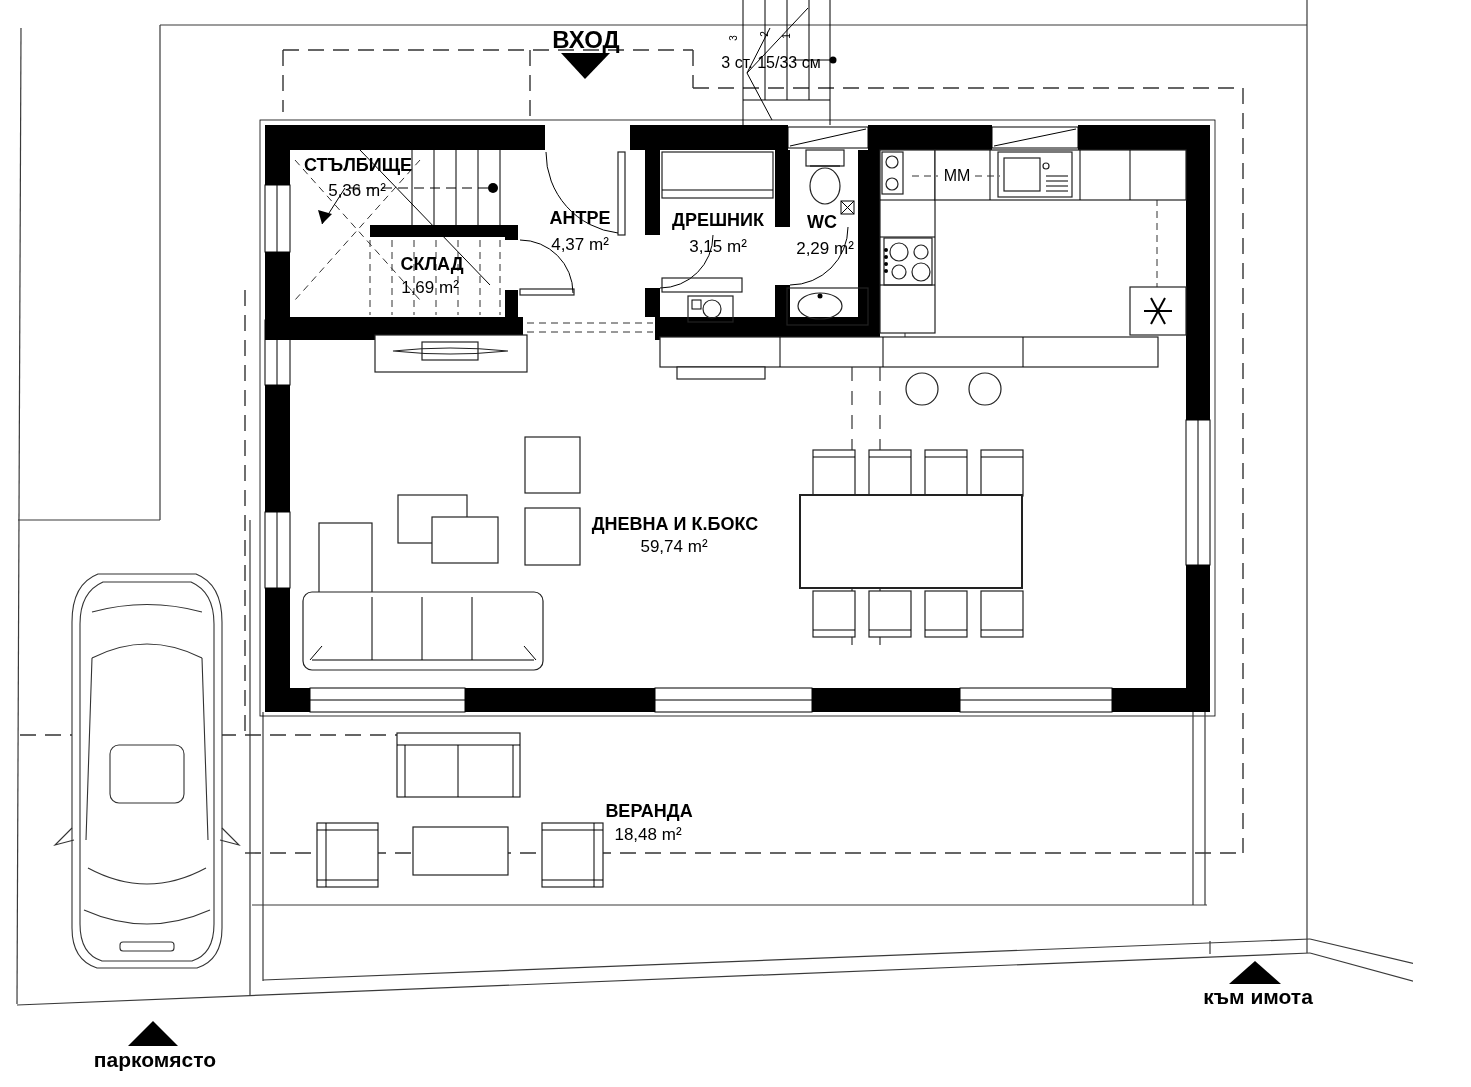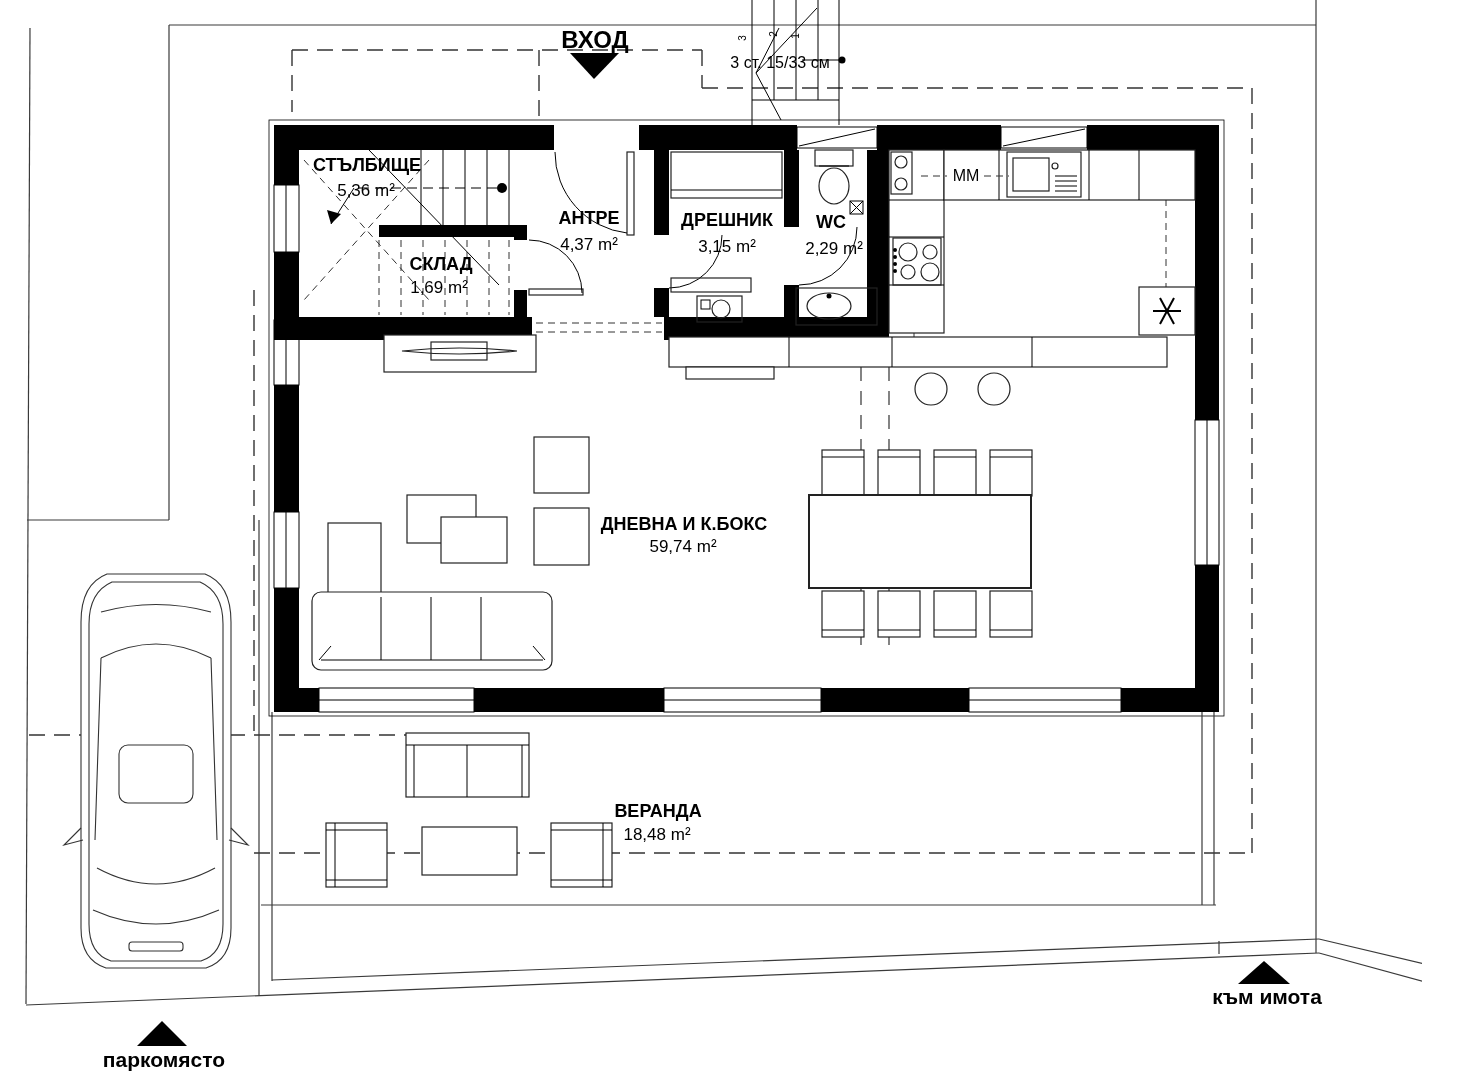--- a/index.html
+++ b/index.html
@@ -1,16 +1,16 @@
 <!DOCTYPE html>
 <html><head>
 <meta charset="utf-8">
 <style>
   html,body{margin:0;padding:0;background:#ffffff;}
-  .plan-wrap{width:1413px;height:1087px;position:relative;background:#fff;overflow:hidden;margin-left:9px;}
+  .plan-wrap{width:1413px;height:1087px;position:relative;background:#fff;overflow:hidden;}
   svg{display:block;}
   text{font-family:"Liberation Sans", sans-serif;fill:#000;}
   .room-name{font-size:18px;font-weight:bold;}
   .room-area{font-size:17px;}
   .big-label{font-size:24px;font-weight:bold;}
   .site-label{font-size:21px;font-weight:bold;}
   .note-label{font-size:16px;}
   .tiny-num{font-size:10px;}
   .wall{fill:#000;shape-rendering:crispEdges;}
   .thin{stroke:#000;stroke-width:1;fill:none;}

